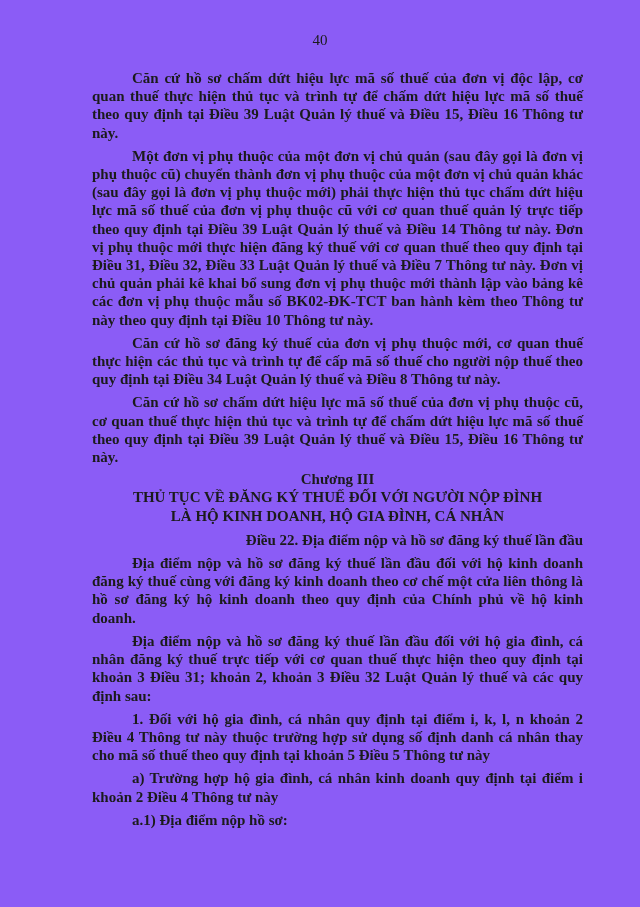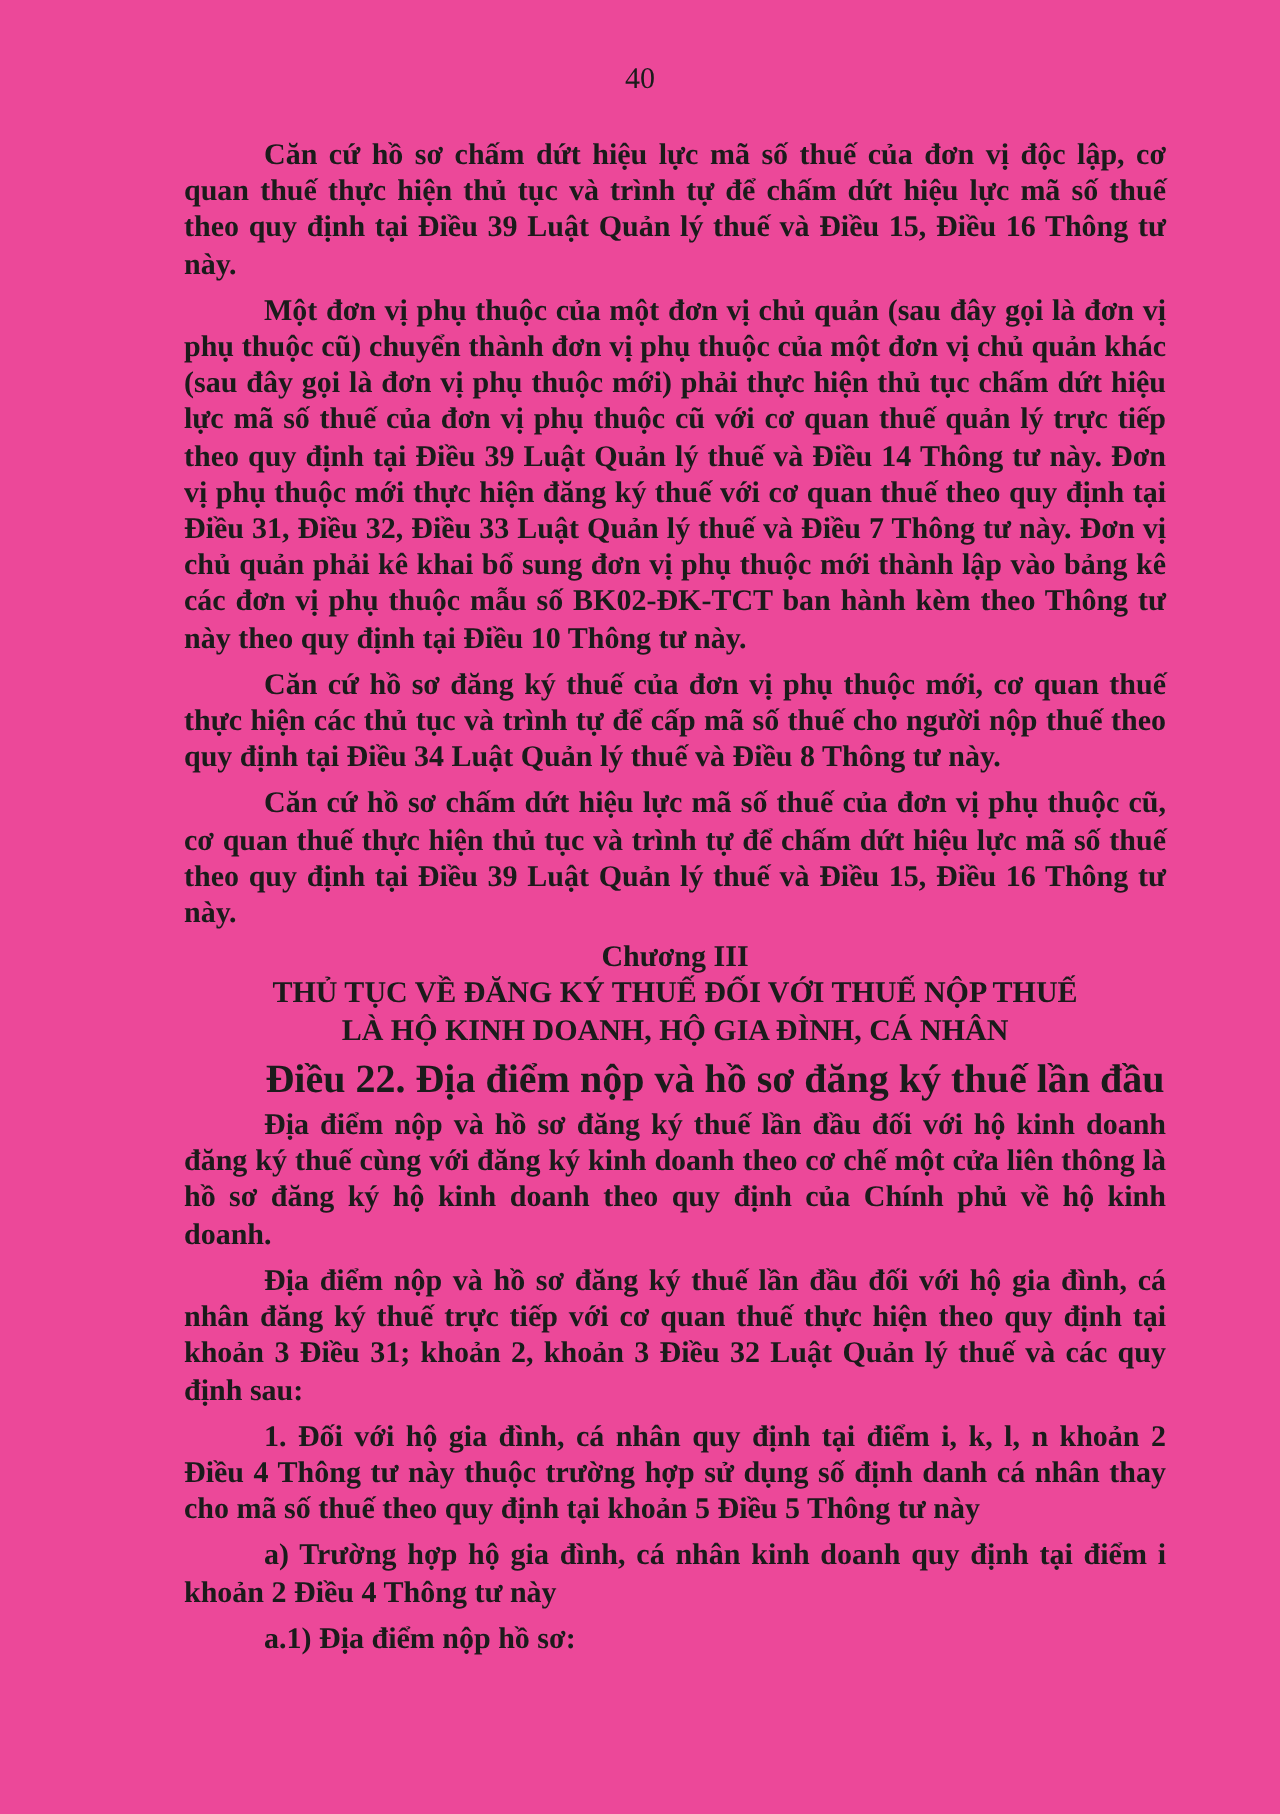--- a/index.html
+++ b/index.html
@@ -4,21 +4,21 @@
 <style>
   html, body {
     margin: 0;
     padding: 0;
     background: #ffffff;
   }
   .page {
     position: relative;
     width: 640px;
     height: 907px;
-    background: #ec4899;
+    background: #8b5cf6;
     font-family: "Liberation Serif", "DejaVu Serif", serif;
     color: #1b1b1b;
     overflow: hidden;
   }
   .page-number {
     position: absolute;
     top: 31px;
     left: 0;
     width: 100%;
     text-align: center;
@@ -47,24 +47,24 @@
     font-size: 15px;
     line-height: 18.2px;
     text-align: center;
     font-weight: bold;
     text-indent: 0;
   }
   .chapter-label   { margin-top: 4px; }
   .section-label   { margin-top: 10px; }
   .article-heading {
     margin: 6px 0 0 0;
-    font-size: 20px;
+    font-size: 15px;
     line-height: 18.2px;
     font-weight: bold;
-    text-align: center;
+    text-align: right;
     text-indent: 40px;
   }
 </style>
 </head>
 <body>
 
 <div class="page">
 
   <div class="page-number">40</div>
 
@@ -74,21 +74,21 @@
 
 
     <p class="para">Một đơn vị phụ thuộc của một đơn vị chủ quản (sau đây gọi là đơn vị phụ thuộc cũ) chuyển thành đơn vị phụ thuộc của một đơn vị chủ quản khác (sau đây gọi là đơn vị phụ thuộc mới) phải thực hiện thủ tục chấm dứt hiệu lực mã số thuế của đơn vị phụ thuộc cũ với cơ quan thuế quản lý trực tiếp theo quy định tại Điều 39 Luật Quản lý thuế và Điều 14 Thông tư này. Đơn vị phụ thuộc mới thực hiện đăng ký thuế với cơ quan thuế theo quy định tại Điều 31, Điều 32, Điều 33 Luật Quản lý thuế và Điều 7 Thông tư này. Đơn vị chủ quản phải kê khai bổ sung đơn vị phụ thuộc mới thành lập vào bảng kê các đơn vị phụ thuộc mẫu số BK02-ĐK-TCT ban hành kèm theo Thông tư này theo quy định tại Điều 10 Thông tư này.</p>
 
     <p class="para">Căn cứ hồ sơ đăng ký thuế của đơn vị phụ thuộc mới, cơ quan thuế thực hiện các thủ tục và trình tự để cấp mã số thuế cho người nộp thuế theo quy định tại Điều 34 Luật Quản lý thuế và Điều 8 Thông tư này.</p>
 
     <p class="para">Căn cứ hồ sơ chấm dứt hiệu lực mã số thuế của đơn vị phụ thuộc cũ, cơ quan thuế thực hiện thủ tục và trình tự để chấm dứt hiệu lực mã số thuế theo quy định tại Điều 39 Luật Quản lý thuế và Điều 15, Điều 16 Thông tư này.</p>
 
     <p class="center-bold chapter-label">Chương III</p>
 
-    <p class="center-bold">THỦ TỤC VỀ ĐĂNG KÝ THUẾ ĐỐI VỚI THUẾ NỘP THUẾ</p>
+    <p class="center-bold">THỦ TỤC VỀ ĐĂNG KÝ THUẾ ĐỐI VỚI NGƯỜI NỘP ĐÌNH</p>
 
     <p class="center-bold">LÀ HỘ KINH DOANH, HỘ GIA ĐÌNH, CÁ NHÂN</p>
 
 
 
     <p class="article-heading">Điều 22. Địa điểm nộp và hồ sơ đăng ký thuế lần đầu</p>
 
     <p class="para">Địa điểm nộp và hồ sơ đăng ký thuế lần đầu đối với hộ kinh doanh đăng ký thuế cùng với đăng ký kinh doanh theo cơ chế một cửa liên thông là hồ sơ đăng ký hộ kinh doanh theo quy định của Chính phủ về hộ kinh doanh.</p>
 
     <p class="para">Địa điểm nộp và hồ sơ đăng ký thuế lần đầu đối với hộ gia đình, cá nhân đăng ký thuế trực tiếp với cơ quan thuế thực hiện theo quy định tại khoản 3 Điều 31; khoản 2, khoản 3 Điều 32 Luật Quản lý thuế và các quy định sau:</p>

